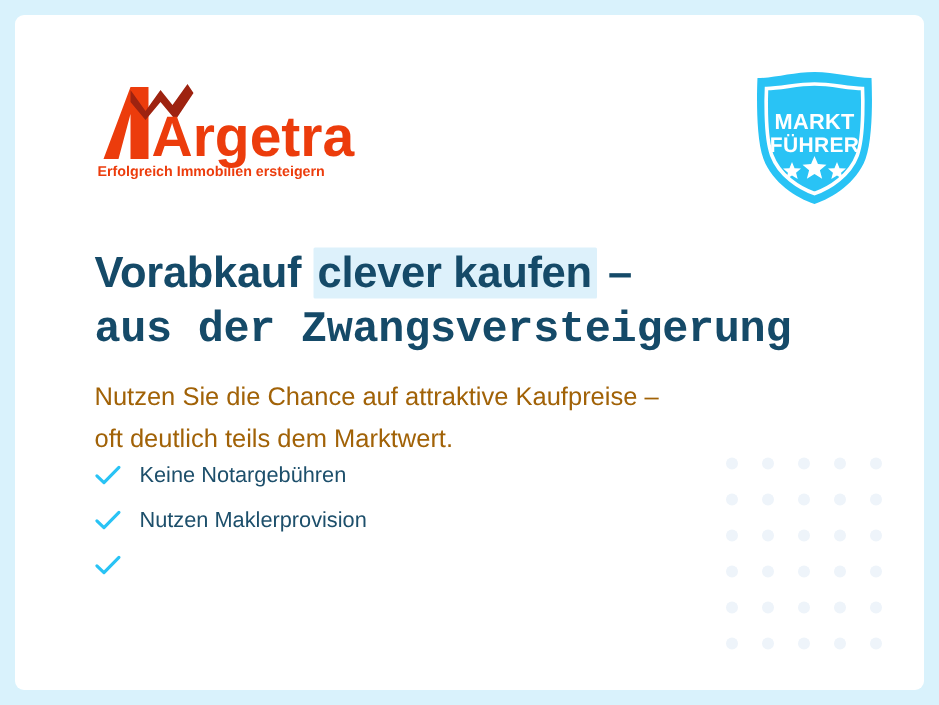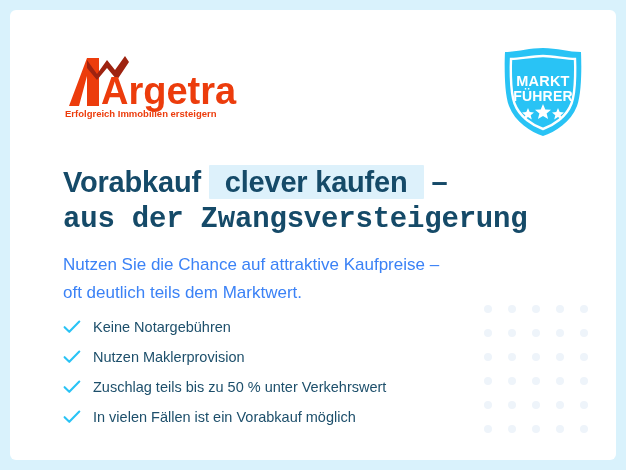--- a/index.html
+++ b/index.html
@@ -83,44 +83,44 @@
     width: 500px;
     font-size: 29px;
     line-height: 38px;
     font-weight: 700;
     color: #154a68;
     letter-spacing: -0.2px;
     z-index: 2;
   }
   .headline .hl {
     background: #ddf1fb;
-    padding: 1px 16px;
+    padding: 1px 3px;
     border-radius: 1px;
   }
   .headline .ln2 { display: block; font-family: Liberation Mono, monospace; }
 
   
   .subhead {
     position: absolute;
     left: 53px;
     top: 224px;
     width: 500px;
     font-size: 17px;
     line-height: 28px;
     font-weight: 400;
-    color: #3b82f6;
+    color: #a16207;
     z-index: 2;
   }
   .subhead .ln2 { display: block; }
 
   
   .bullets {
     position: absolute;
     left: 53px;
-    top: 302px;
+    top: 292px;
     width: 460px;
     z-index: 2;
   }
   .bullet {
     display: flex;
     align-items: center;
     height: 30px;
     margin-bottom: 0px;
   }
   .bullet .check {
@@ -233,26 +233,17 @@
             </svg>
           </span>
           <span class="btext">Nutzen Maklerprovision</span>
         </li>
         <li class="bullet">
           <span class="check">
             <svg width="18" height="14" viewBox="0 0 18 14" xmlns="http://www.w3.org/2000/svg">
               <path d="M1.6,7.2 L6.3,11.8 L16.3,1.6" fill="none" stroke="#29c3f5" stroke-width="2.1" stroke-linecap="round" stroke-linejoin="round"></path>
             </svg>
           </span>
-          <span class="btext">Zuschlag teils bis zu 50 % unter Verkehrswert</span>
-        </li>
-        <li class="bullet">
-          <span class="check">
-            <svg width="18" height="14" viewBox="0 0 18 14" xmlns="http://www.w3.org/2000/svg">
-              <path d="M1.6,7.2 L6.3,11.8 L16.3,1.6" fill="none" stroke="#29c3f5" stroke-width="2.1" stroke-linecap="round" stroke-linejoin="round"></path>
-            </svg>
-          </span>
-          <span class="btext">In vielen Fällen ist ein Vorabkauf möglich</span>
         </li>
       </ul>
 
   </div>
 </div>
 
 </body></html>

